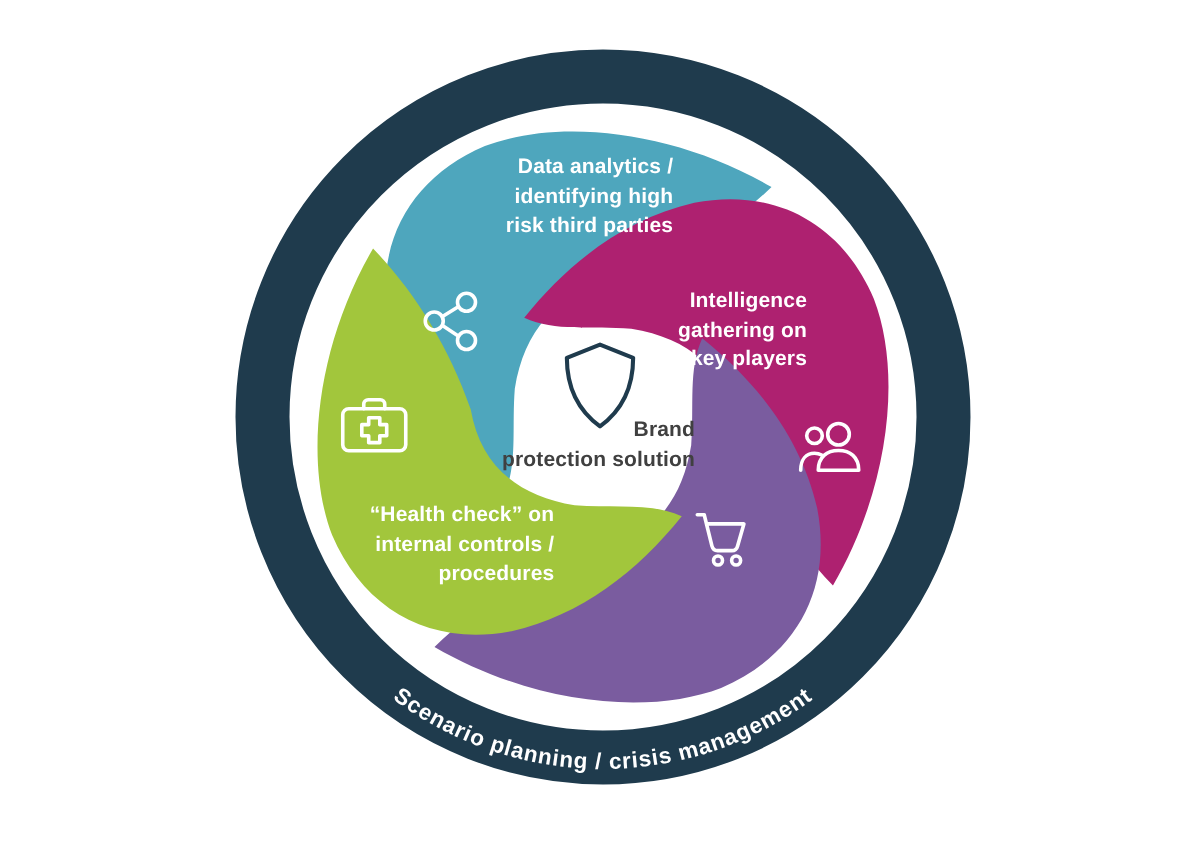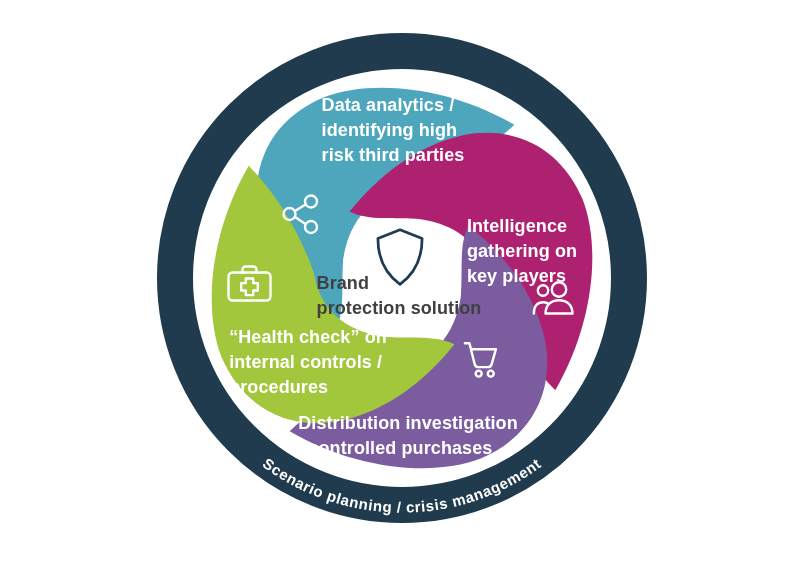--- a/index.html
+++ b/index.html
@@ -4,22 +4,22 @@
 <style>
   html,body { margin:0; padding:0; background:#ffffff; }
   .stage {
     position:relative; width:800px; height:564px; overflow:hidden;
     background:#ffffff;
     font-family:"Liberation Sans", sans-serif;
   }
   .stage svg { position:absolute; left:0; top:0; }
   .seg-label, .center-label {
     position:absolute; transform:translate(-50%,-50%);
-    text-align:left; white-space:pre-line;
-    font-weight:bold; font-size:18px; line-height:1.4;
+    text-align:right; white-space:pre-line;
+    font-weight:bold; font-size:14px; line-height:1.4;
     letter-spacing:0.1px;
   }
   .seg-label { color:#ffffff; }
   .center-label { color:#404040; }
   .ring-text {
     font-family:"Liberation Sans", sans-serif;
     font-weight:bold; font-size:15px; letter-spacing:0.6px;
     fill:#ffffff;
   }
   .icon-stroke { fill:none; stroke:#ffffff; stroke-width:2.4;
@@ -77,26 +77,24 @@
     </defs>
     <text class="ring-text" text-anchor="middle">
       <textPath href="#ringArc" startOffset="50%">Scenario planning / crisis management</textPath>
     </text>
   </svg>
 
   <div class="seg-label" style="left:393px; top:131px;">Data analytics /
 identifying high
 risk third parties</div>
 
-  <div class="seg-label" style="left:522px; top:220px;margin-top:32px;">Intelligence
+  <div class="seg-label" style="left:495px; top:220px;">Intelligence
 gathering on
 key players</div>
 
-  <div class="seg-label" style="left:408px; top:436px;">Distribution investigation
-/ controlled purchases</div>
 
   <div class="seg-label" style="left:308px; top:363px;">“Health check” on
 internal controls /
 procedures</div>
 
   <div class="center-label" style="left:399px; top:296px;">Brand
 protection solution</div>
 
 </div>
 

